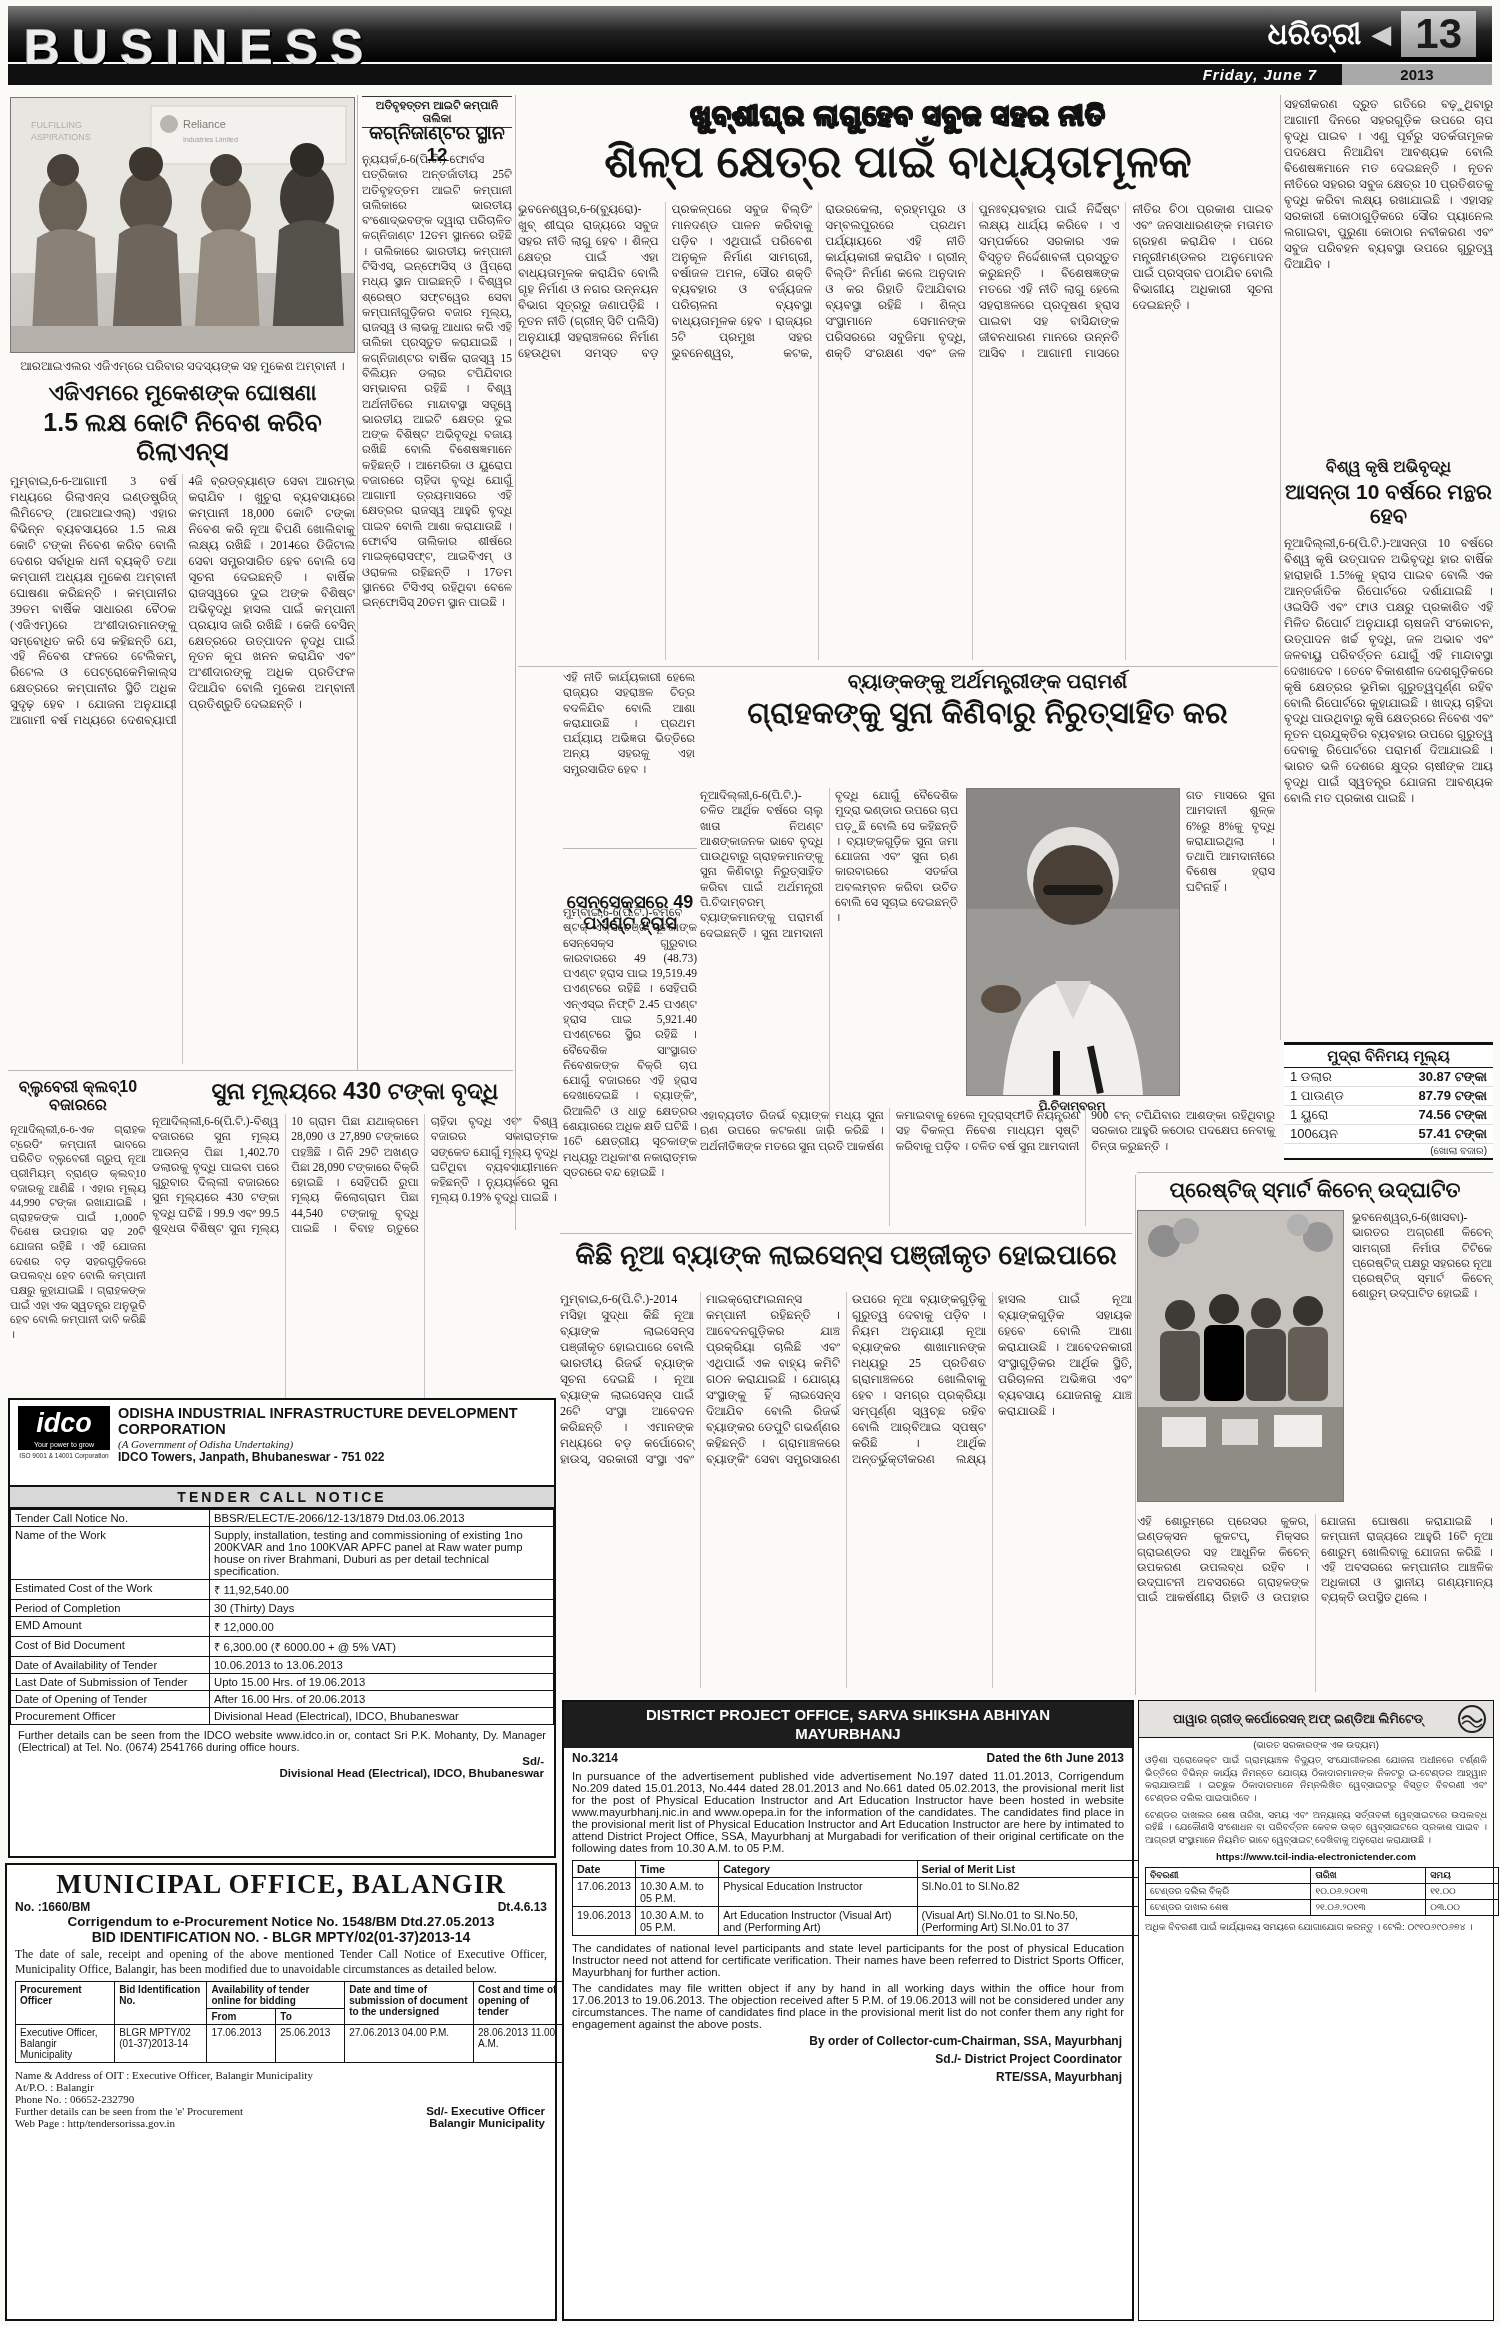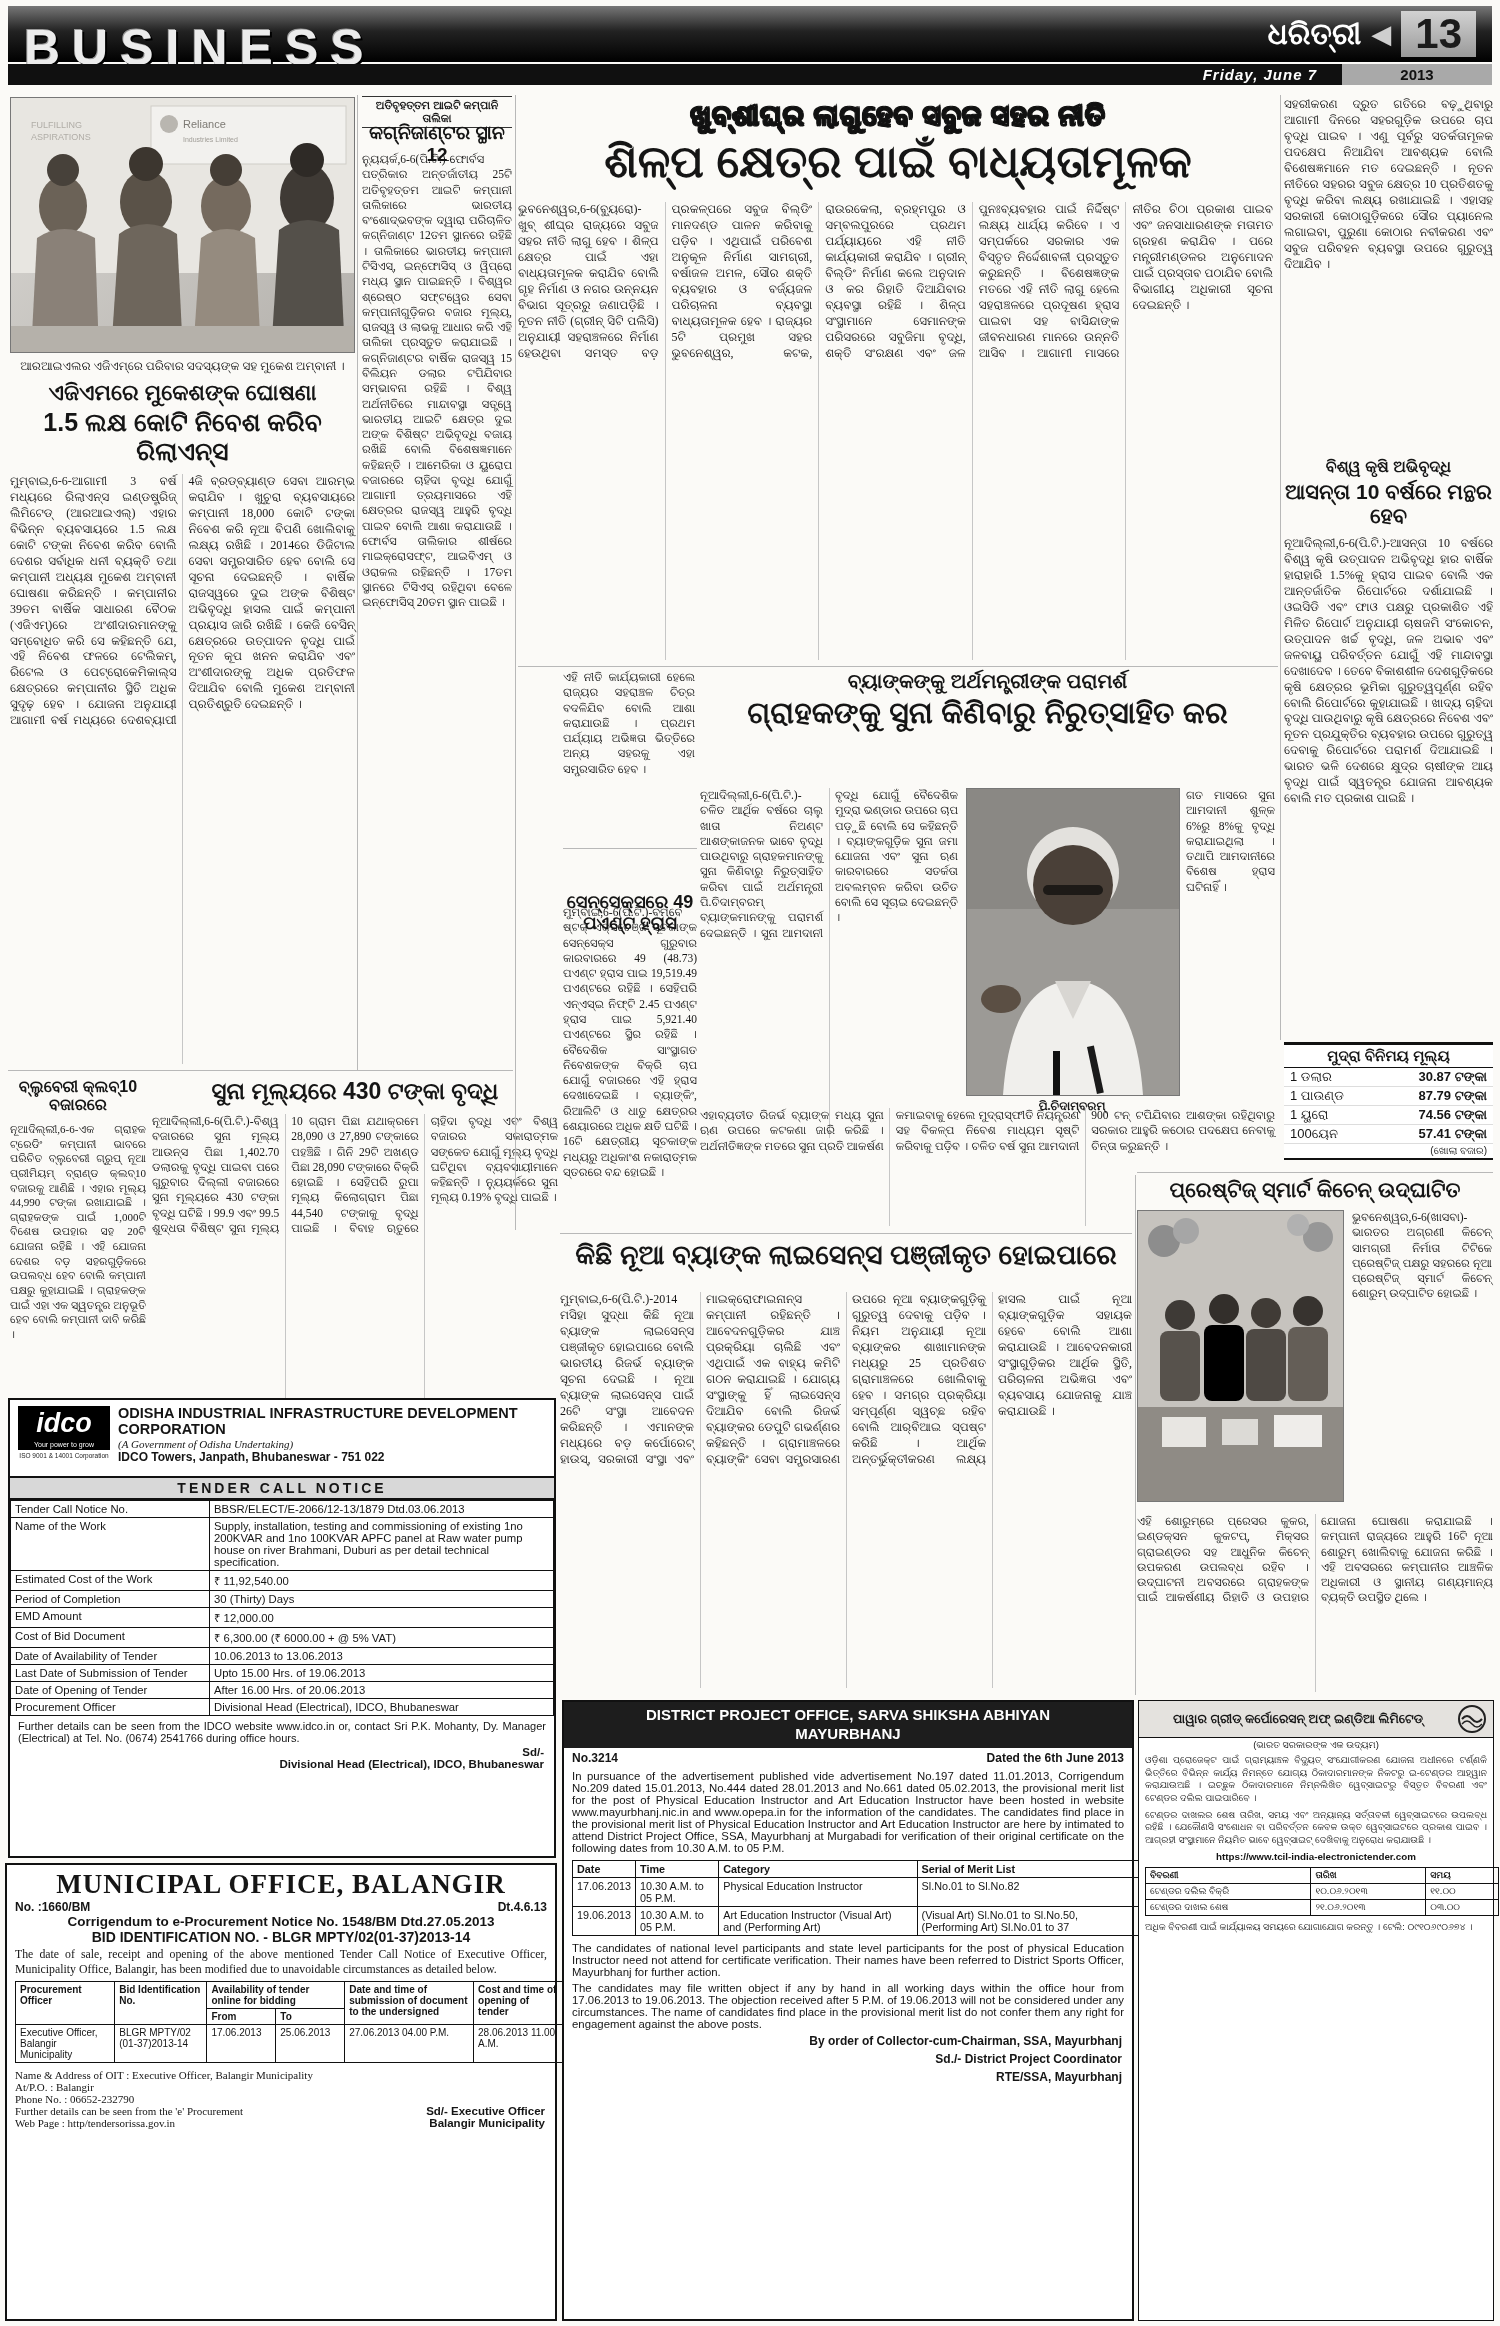--- a/index.html
+++ b/index.html
@@ -40,21 +40,21 @@
   .hline{position:absolute;height:1px;background:#b8b8b8;}
   
   .curbox{border-top:3px solid #111;border-bottom:2px solid #111;background:#fff;font-family:"Liberation Sans",sans-serif;}
   .curbox .curtitle{font-weight:bold;font-size:15px;text-align:center;border-bottom:1px solid #111;padding:2px 0;}
   .curbox table{width:100%;border-collapse:collapse;font-size:13px;}
   .curbox td{padding:1px 6px;border-bottom:1px solid #ddd;}
   .curbox td.v{text-align:right;font-weight:bold;}
   .curnote{font-size:10px;text-align:right;padding:1px 6px;}
   
   .notice{border:2px solid #111;background:#fff;font-family:"Liberation Sans",sans-serif;}
-  .idco-head{display:flex;gap:8px;padding:6px 8px 12px 8px;align-items:flex-start;}
+  .idco-head{display:flex;gap:8px;padding:6px 8px 21px 8px;align-items:flex-start;}
   .idco-logo{width:92px;flex:0 0 92px;text-align:center;}
   .idco-logo .lg{background:#000;color:#fff;font-weight:bold;font-style:italic;font-size:27px;line-height:34px;}
   .idco-logo .tg{background:#000;color:#fff;font-size:7px;line-height:10px;}
   .idco-logo .iso{font-size:6.5px;margin-top:2px;color:#222;}
   .idco-org{flex:1;}
   .idco-org .nm{font-weight:bold;font-size:14.5px;line-height:1.1;}
   .idco-org .sb{font-family:"Liberation Serif",serif;font-style:italic;font-size:11px;}
   .idco-org .ad{font-weight:bold;font-size:12px;}
   .band{background:#d8d8d8;border-top:2px solid #111;border-bottom:2px solid #111;text-align:center;
         font-weight:bold;font-size:14px;letter-spacing:3px;padding:2px 0;}

